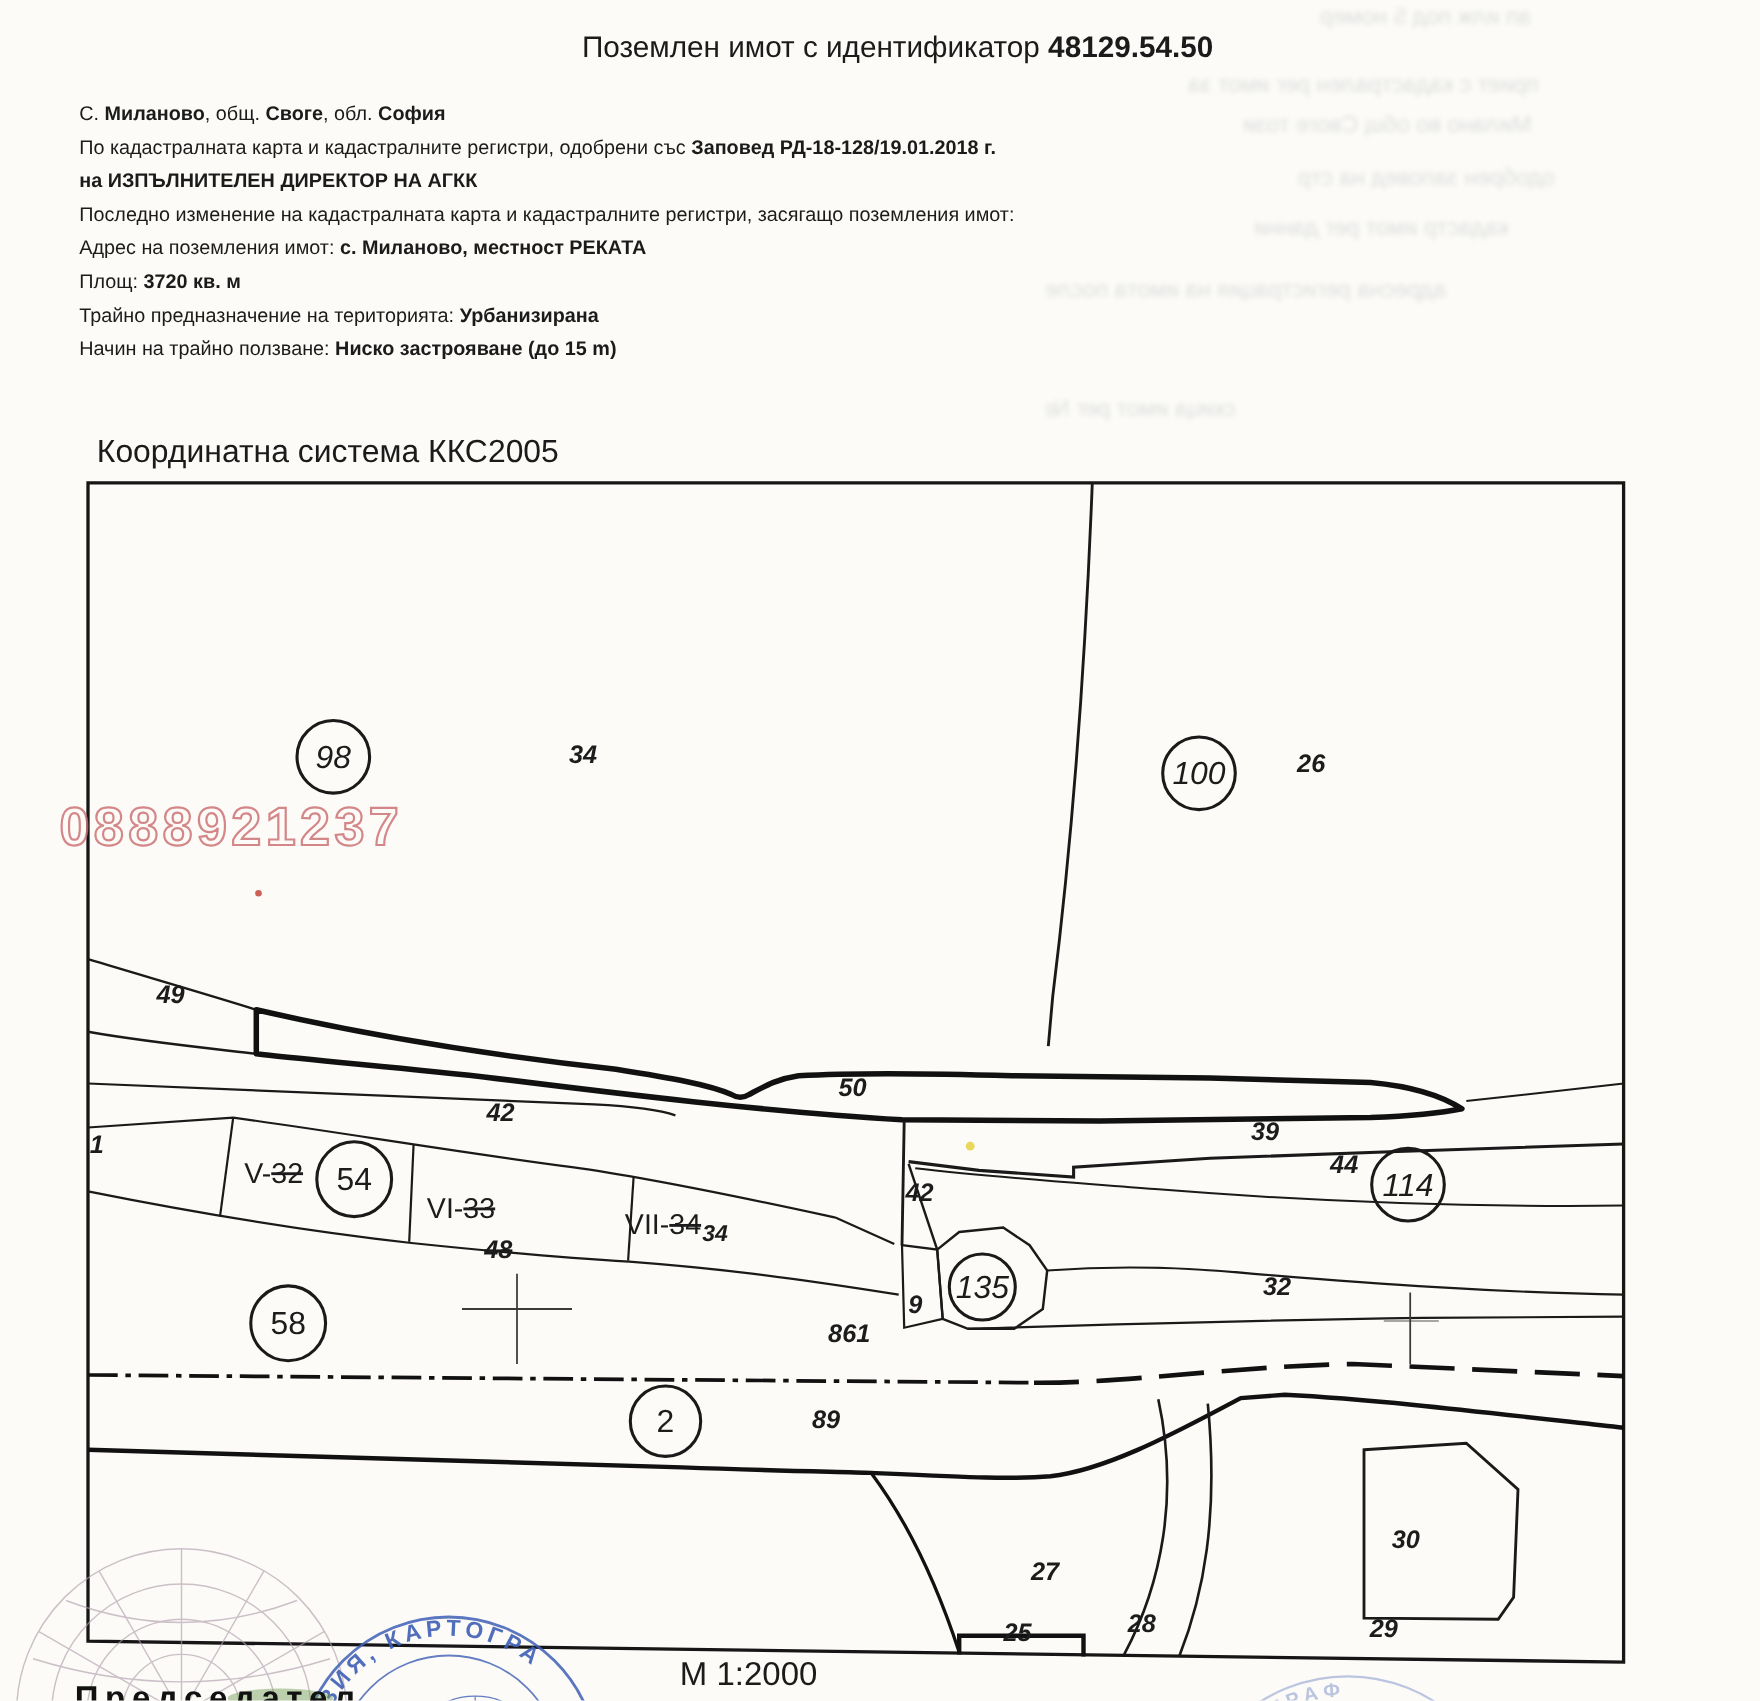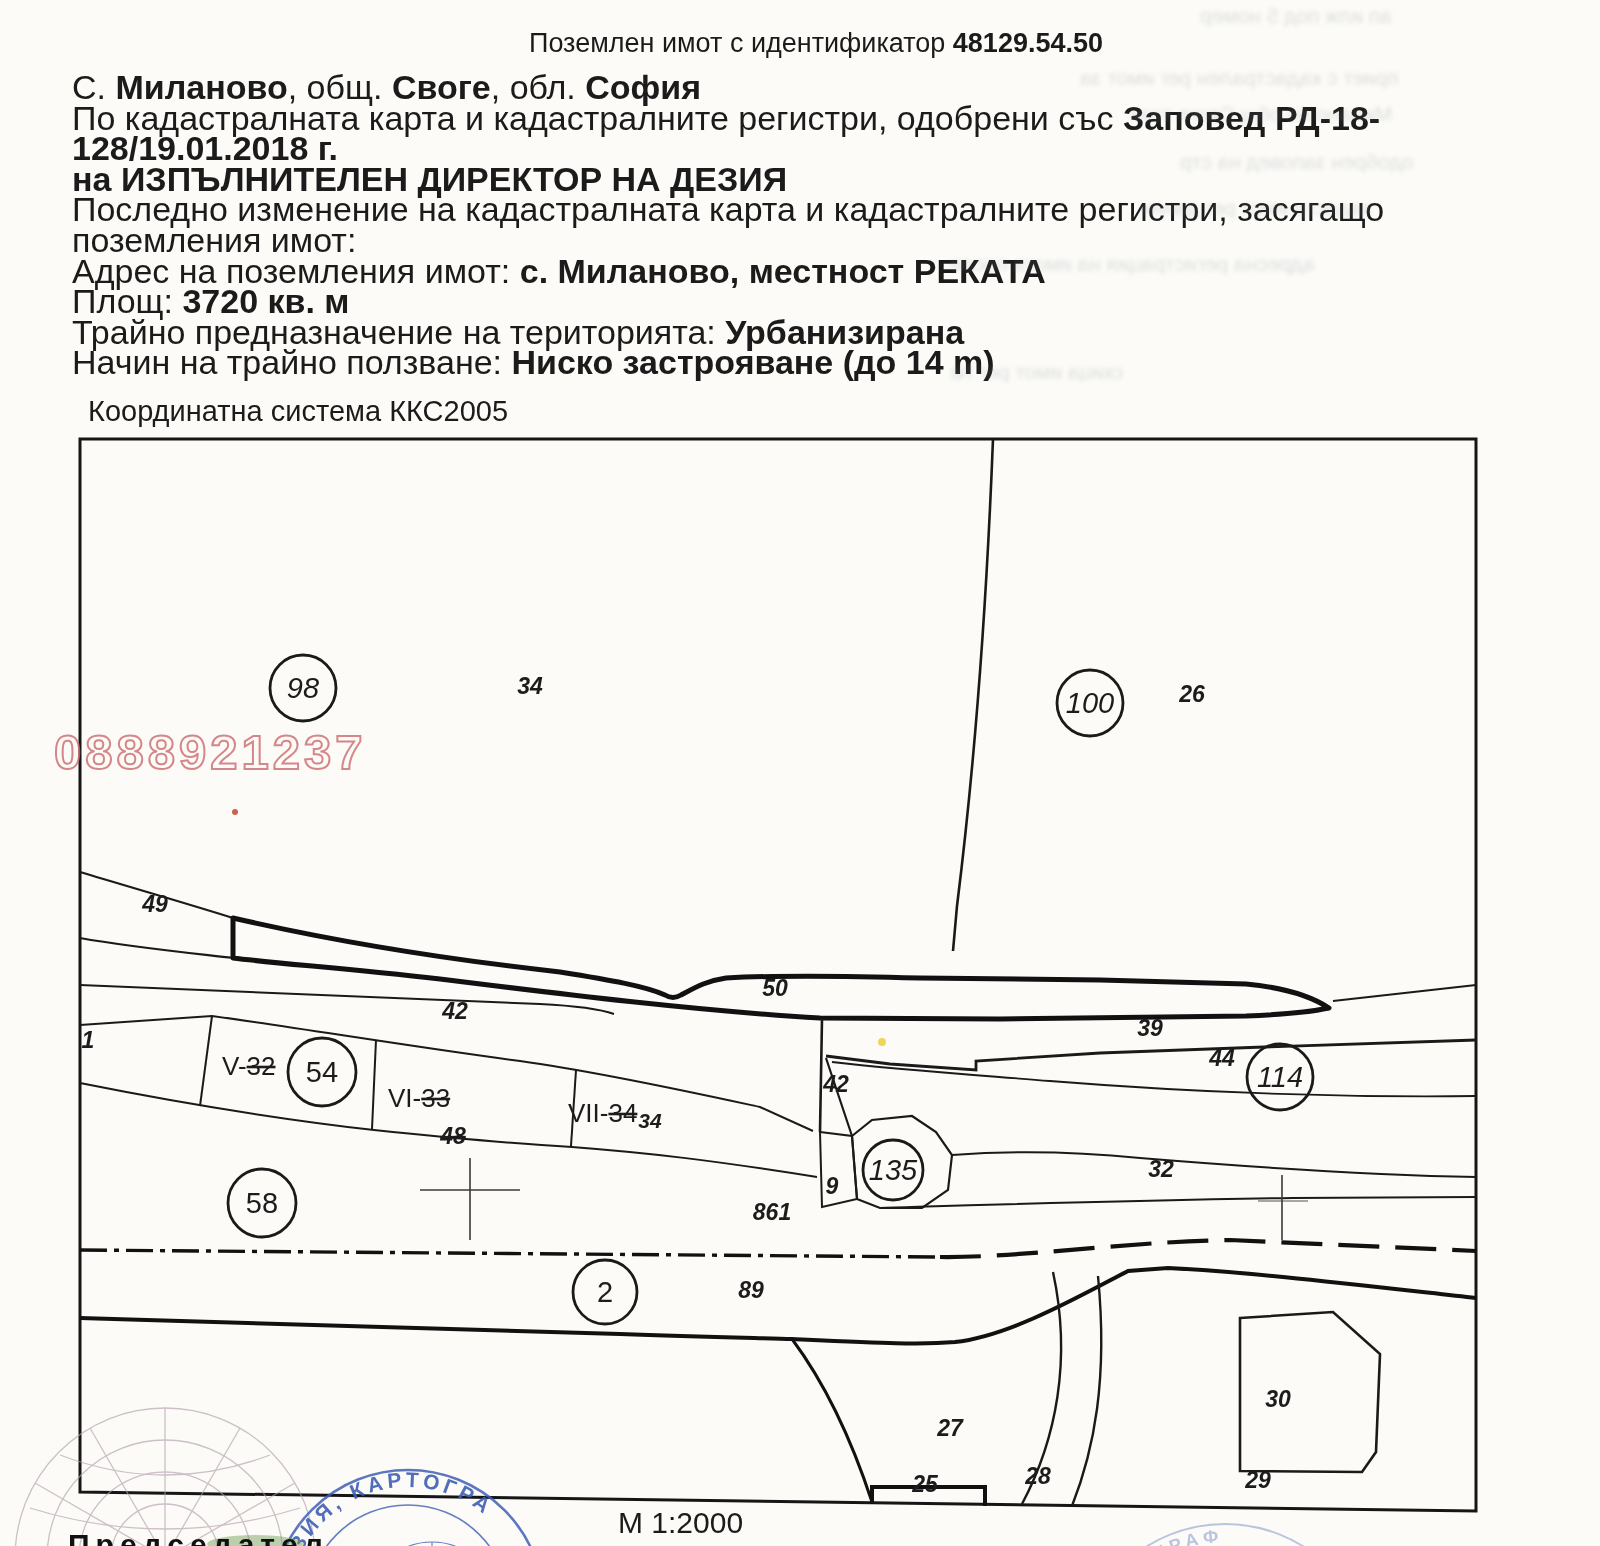--- a/index.html
+++ b/index.html
@@ -6,21 +6,21 @@
   body{
     width:1600px;height:1546px;overflow:hidden;position:relative;
     background:#fcfbf7;
     font-family:"Liberation Sans","DejaVu Sans",sans-serif;
     color:#1b1b1b;
   }
   .abs{position:absolute;}
   .b{font-weight:bold;}
   
   #doc-title{top:28px;left:16px;width:1600px;text-align:center;font-size:27px;}
-  #header-lines{top:72px;left:72px;width:1400px;font-size:34px;line-height:30.6px;}
+  #header-lines{top:88px;left:72px;width:1400px;font-size:18px;line-height:30.6px;}
   #coord-system{top:395px;left:88px;font-size:29px;}
   
   #watermark{
     top:724px;left:54px;font-size:49px;font-weight:bold;letter-spacing:4px;
     color:transparent;-webkit-text-stroke:2px #cb6b6e;opacity:.8;
   }
   
   .ghost{
     color:#8a93a0;opacity:.28;filter:blur(2.2px);font-size:21px;
     transform:scaleX(-1);white-space:nowrap;
@@ -217,26 +217,26 @@
   <ellipse cx="255" cy="1544" rx="48" ry="9" fill="#6f9a4f" opacity=".45"></ellipse>
 </svg>
 
 <div class="abs" id="doc-title">
   <span>Поземлен имот с идентификатор </span><span class="b">48129.54.50</span>
 </div>
 
 <div class="abs" id="header-lines">
   <div><span>С. </span><span class="b">Миланово</span><span>, общ. </span><span class="b">Своге</span><span>, обл. </span><span class="b">София</span></div>
   <div><span>По кадастралната карта и кадастралните регистри, одобрени със </span><span class="b">Заповед РД-18-128/19.01.2018 г.</span></div>
-  <div><span class="b">на ИЗПЪЛНИТЕЛЕН ДИРЕКТОР НА ДЕЗИЯ</span></div>
+  <div><span class="b">на ИЗПЪЛНИТЕЛЕН ДИРЕКТОР НА АГКК</span></div>
   <div><span>Последно изменение на кадастралната карта и кадастралните регистри, засягащо поземления имот:</span></div>
   <div><span>Адрес на поземления имот: </span><span class="b">с. Миланово, местност РЕКАТА</span></div>
   <div><span>Площ: </span><span class="b">3720 кв. м</span></div>
   <div><span>Трайно предназначение на територията: </span><span class="b">Урбанизирана</span></div>
-  <div><span>Начин на трайно ползване: </span><span class="b">Ниско застрояване (до 14 m)</span></div>
+  <div><span>Начин на трайно ползване: </span><span class="b">Ниско застрояване (до 15 m)</span></div>
 </div>
 
 <div class="abs" id="coord-system">Координатна система ККС2005</div>
 
 <div class="abs" id="watermark">0888921237</div>
 
 <div class="abs" id="scale-label">М 1:2000</div>
 
 <div class="abs ghost" style="top:4px;left:1200px">ап илж под 5 номер</div>
 <div class="abs ghost" style="top:66px;left:1080px">приет с кадастрален рег имот за</div>

